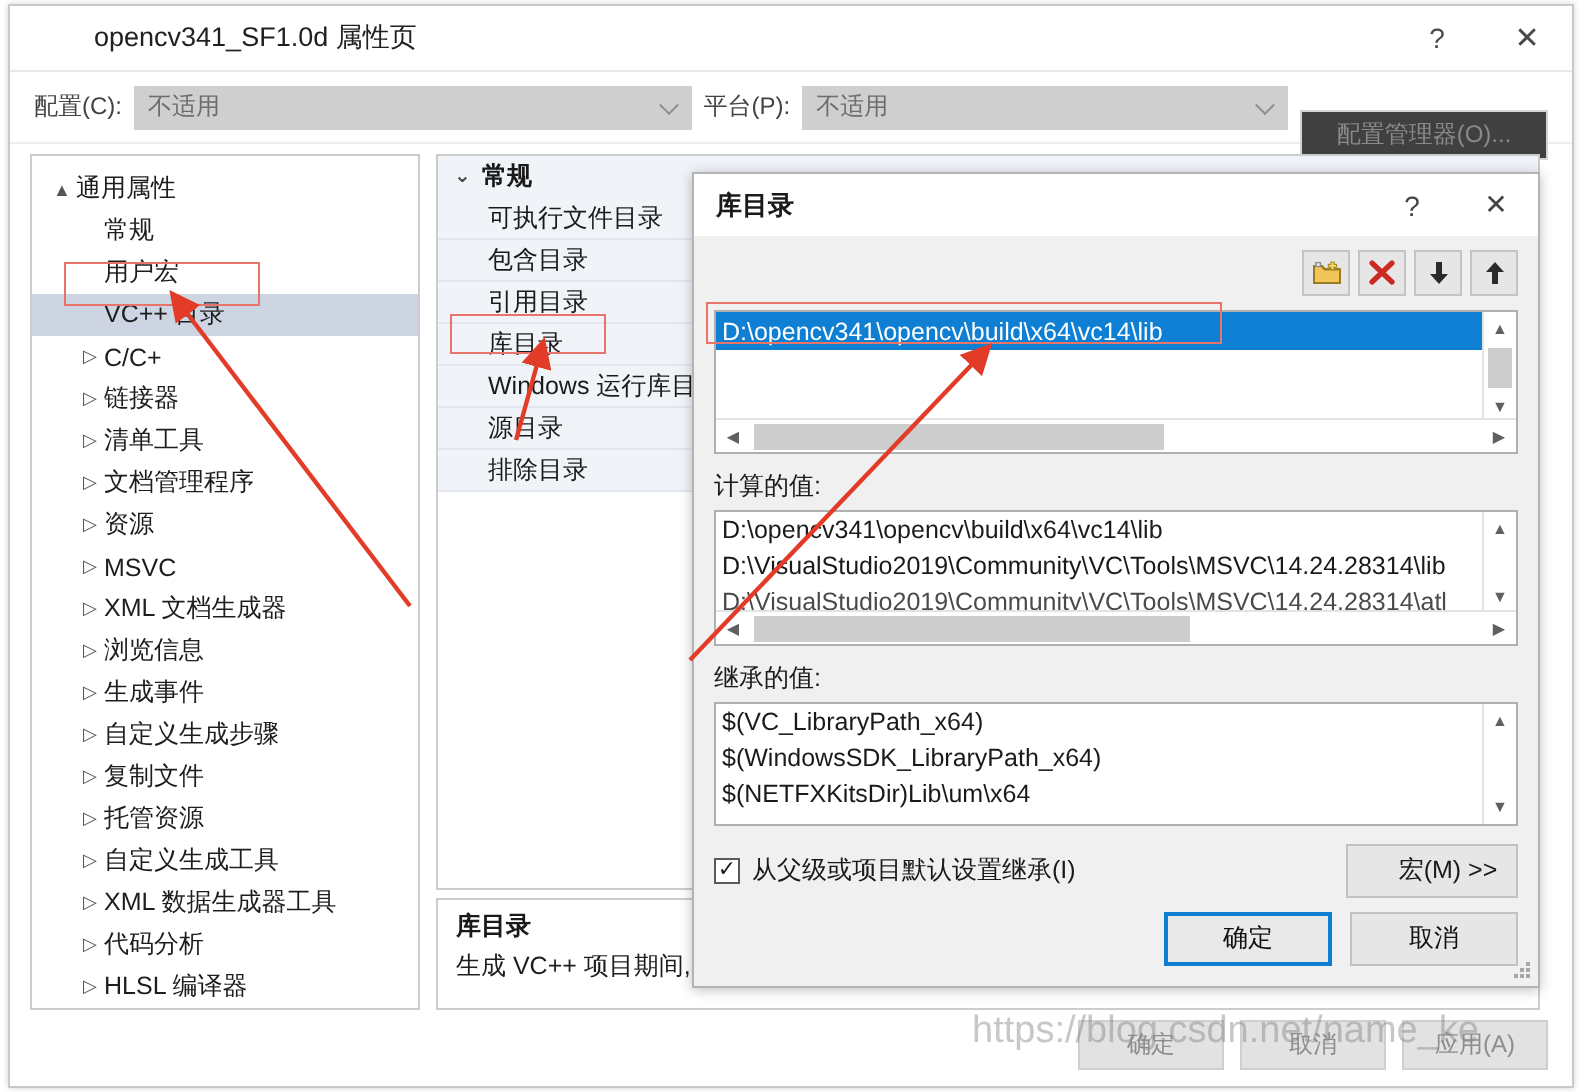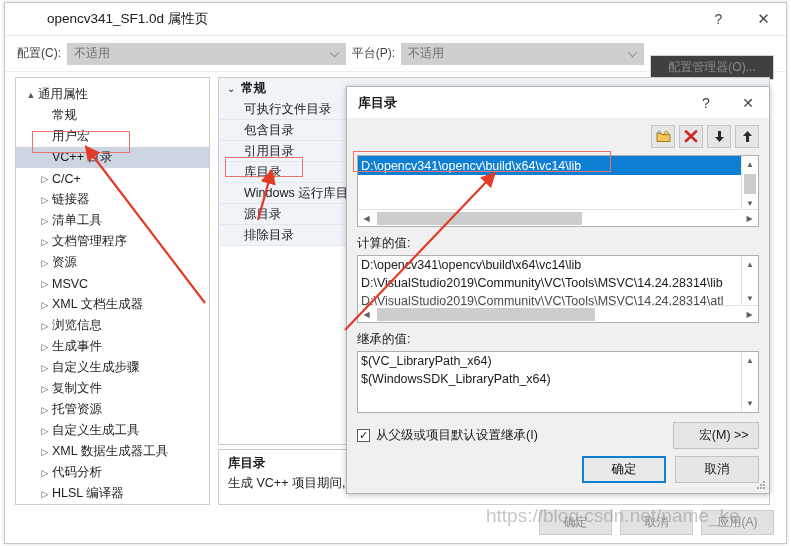--- a/index.html
+++ b/index.html
@@ -536,20 +536,21 @@
         </div>
         <div class="hs-arrow">▶</div>
       </div>
     </div>
 
     <div class="sect-lbl">继承的值:</div>
     <div class="robox" id="box-inherited">
       <div class="ro-lines" id="inh-lines">
           <div class="ro-line">$(VC_LibraryPath_x64)</div>
           <div class="ro-line">$(WindowsSDK_LibraryPath_x64)</div>
+          <div class="ro-line">$(NETFXKitsDir)Lib\um\x64</div>
         </div>
       <div class="vscroll" style="bottom:0">
         <div class="vs-arrow">▲</div>
         <div class="vs-arrow" style="margin-top:26px">▼</div>
       </div>
     </div>
 
     <div class="chk-row">
       <div class="chkbox">
         <span>✓</span>

